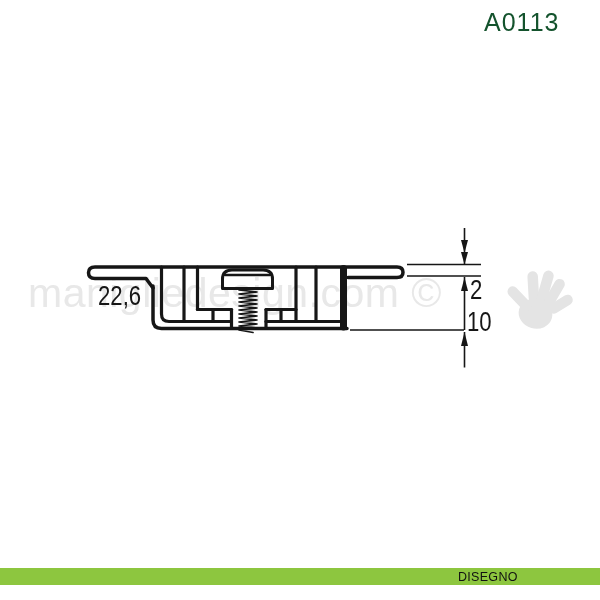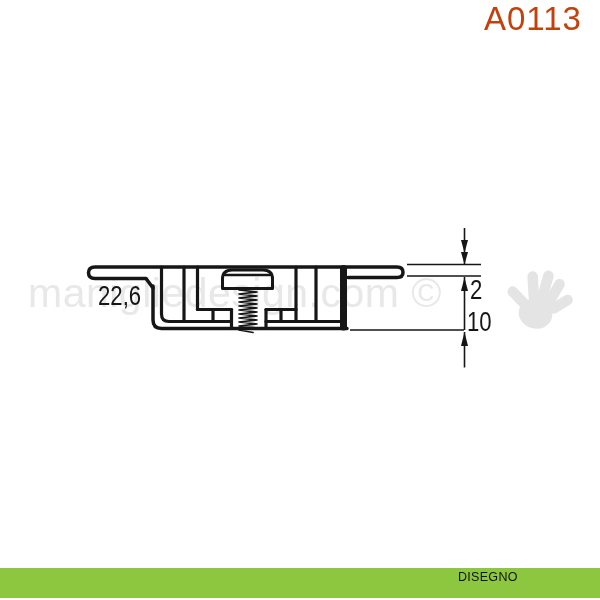--- a/index.html
+++ b/index.html
@@ -1,39 +1,39 @@
 <!DOCTYPE html>
 <html><head>
 <meta charset="utf-8">
 <style>
   html,body{margin:0;padding:0;}
   body{
     width:600px;height:600px;position:relative;background:#ffffff;
     font-family:"Liberation Sans", sans-serif;overflow:hidden;
   }
   .page-title{
-    position:absolute;left:484px;top:0;width:100px;
-    font-size:33px;color:#c2410c;letter-spacing:1px;white-space:nowrap;
+    position:absolute;left:484px;top:8px;width:100px;
+    font-size:25px;color:#14532d;letter-spacing:1px;white-space:nowrap;
   }
   .watermark-text{
     position:absolute;left:28px;top:270px;
     font-size:41px;color:#e8e8e8;letter-spacing:0.5px;white-space:nowrap;
     user-select:none;
   }
   .hand-wrap{position:absolute;left:496px;top:258px;width:80px;height:80px;}
   .draw-svg{position:absolute;left:0;top:0;}
   .dim-label{
     position:absolute;color:#161616;font-size:27px;white-space:nowrap;
     transform:scaleX(0.82);transform-origin:left top;line-height:1;
   }
   .dim-22{left:98px;top:283px;}
   .dim-2{left:470px;top:277px;}
   .dim-10{left:467px;top:309px;}
   .footer-bar{
-    position:absolute;left:0;top:568px;width:600px;height:30px;
+    position:absolute;left:0;top:568px;width:600px;height:17px;
     background:#8dc63f;
   }
   .footer-label{
     position:absolute;left:458px;top:0;height:19px;line-height:19px;
     font-size:12.5px;color:#111111;letter-spacing:0.3px;
   }
 </style>
 </head>
 <body>
 

